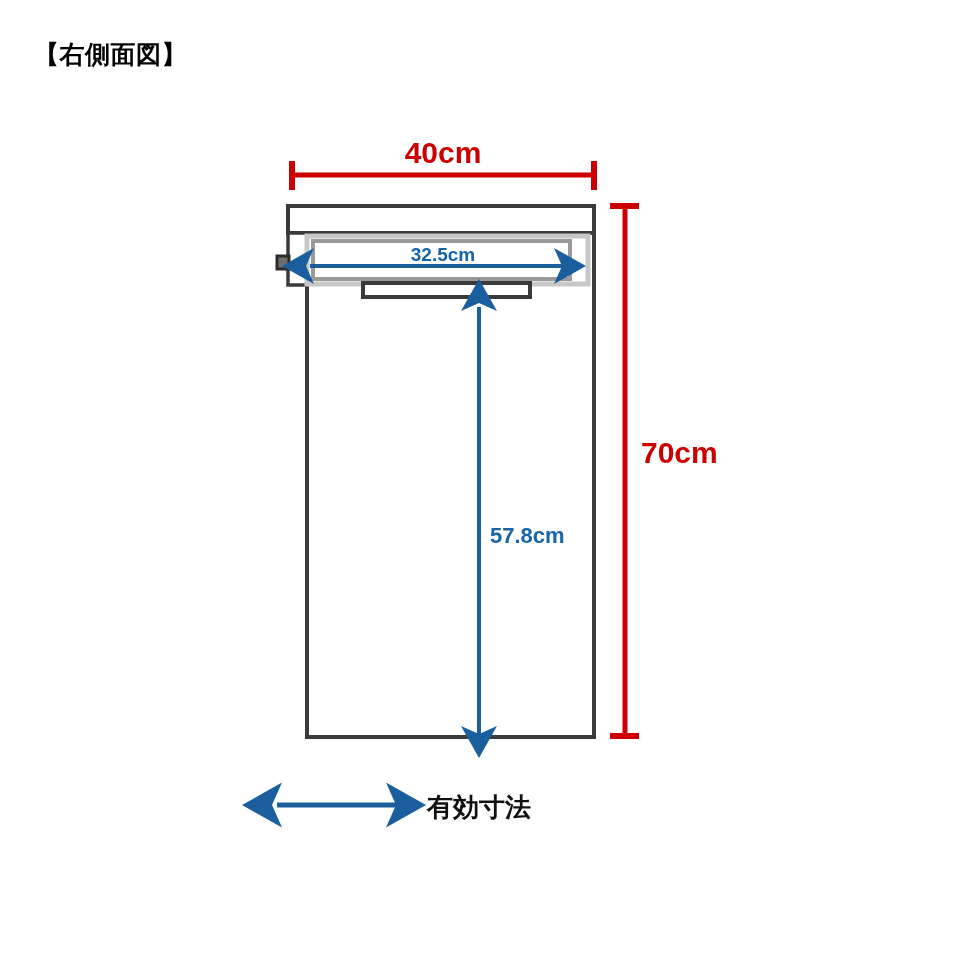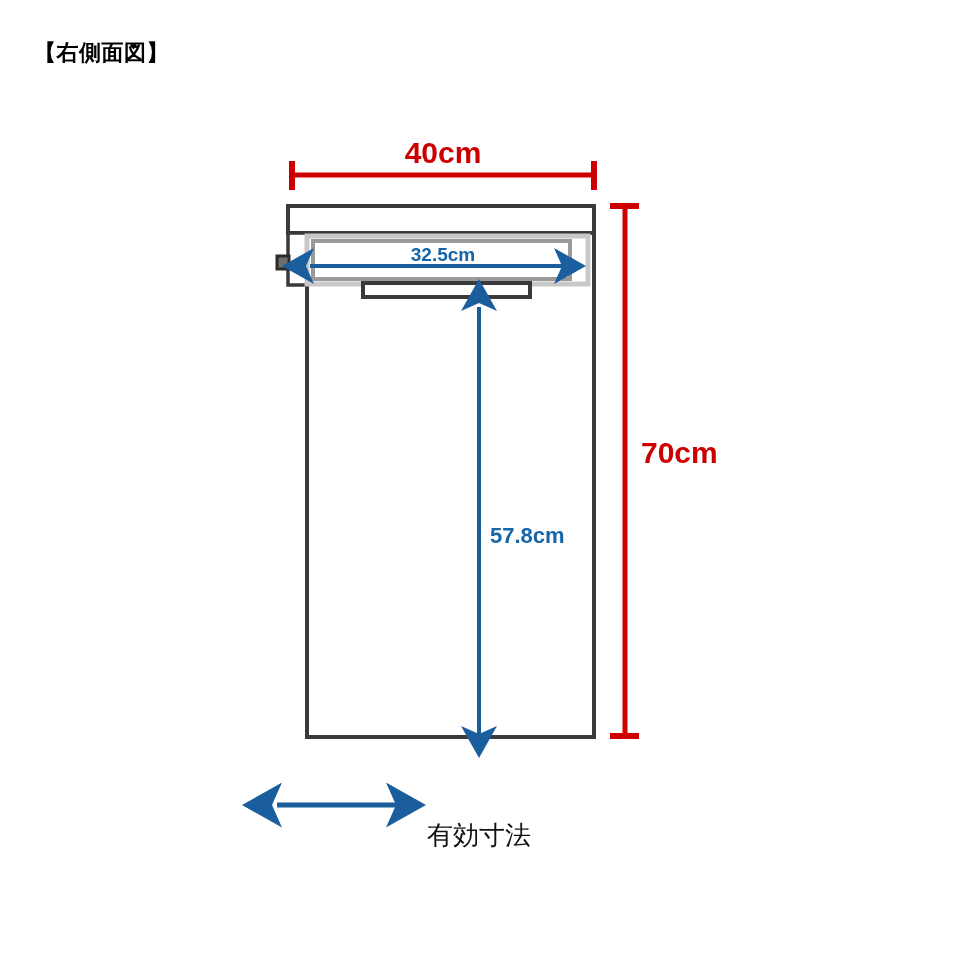--- a/index.html
+++ b/index.html
@@ -17,21 +17,21 @@
   #stage {
     position: absolute;
     left: 0; top: 0;
     width: 980px;
     height: 980px;
   }
   .page-title {
     position: absolute;
     left: 34px;
     top: 38px;
-    font-size: 22px;
+    font-size: 25px;
     font-weight: bold;
     color: #000000;
     letter-spacing: 0.5px;
     white-space: nowrap;
   }
   #drawing-svg {
     position: absolute;
     left: 0;
     top: 0;
   }
@@ -50,24 +50,23 @@
   .dim-label-blue-sm {
     fill: #1565a8;
     font-family: "Liberation Sans", sans-serif;
     font-size: 19px;
     font-weight: bold;
   }
   .legend-text {
     position: absolute;
     font-family: "Liberation Sans", sans-serif;
     font-size: 26px;
-    font-weight: normal;
+    font-weight: bold;
     color: #111111;
     white-space: nowrap;
-    margin-top: 28px;
   }
 </style>
 </head>
 <body>
 
 <div id="stage">
 
   <div class="page-title">【右側面図】</div>
 
   <svg id="drawing-svg" width="980" height="980" viewBox="0 0 980 980">

